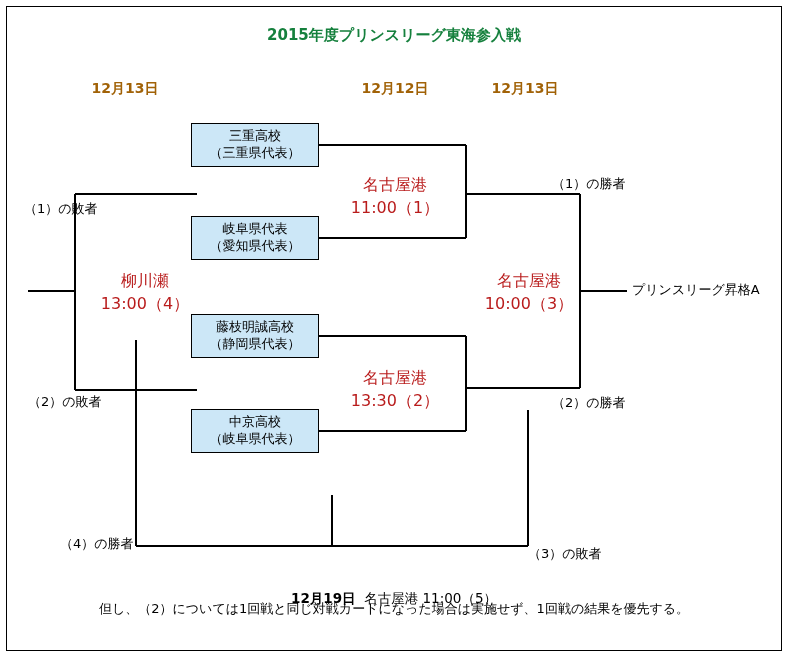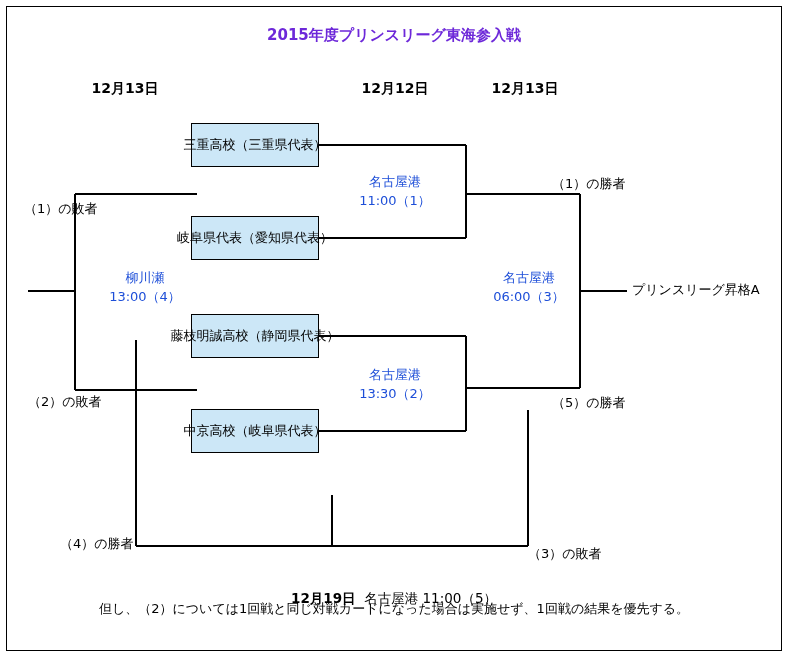--- a/index.html
+++ b/index.html
@@ -35,53 +35,53 @@
     height: 657px;
   }
   .title {
     position: absolute;
     left: 0;
     top: 26px;
     width: 788px;
     text-align: center;
     font-size: 15px;
     font-weight: bold;
-    color: #6d28d9;
+    color: #15803d;
     white-space: nowrap;
   }
   .datehdr {
     position: absolute;
     top: 80px;
     font-size: 14px;
     font-weight: bold;
-    color: #000000;
+    color: #a16207;
     white-space: nowrap;
     text-align: center;
   }
   .team-box {
     position: absolute;
     width: 128px;
     height: 44px;
     background: #cce7f7;
     border: 1px solid #000000;
     box-sizing: border-box;
     display: flex;
-    flex-direction: row;
+    flex-direction: column;
     align-items: center;
     justify-content: center;
     font-size: 13px;
     color: #000000;
     line-height: 1.3;
     white-space: nowrap;
   }
   .match {
     position: absolute;
     text-align: center;
-    font-size: 13px;
-    color: #1d4ed8;
+    font-size: 16px;
+    color: #b91c1c;
     line-height: 1.45;
     white-space: nowrap;
   }
   .match-line2 { letter-spacing: 0px; }
   .side-lbl {
     position: absolute;
     font-size: 13px;
     color: #000000;
     white-space: nowrap;
   }
@@ -170,31 +170,31 @@
   <div class="match" style="left:330px; top:173px; width:130px;">
     <div>名古屋港</div>
     <div class="match-line2">11:00（1）</div>
   </div>
   <div class="match" style="left:330px; top:366px; width:130px;">
     <div>名古屋港</div>
     <div class="match-line2">13:30（2）</div>
   </div>
   <div class="match" style="left:464px; top:269px; width:130px;">
     <div>名古屋港</div>
-    <div class="match-line2">06:00（3）</div>
+    <div class="match-line2">10:00（3）</div>
   </div>
   <div class="match" style="left:80px; top:269px; width:130px;">
     <div>柳川瀬</div>
     <div class="match-line2">13:00（4）</div>
   </div>
 
   <div class="side-lbl" style="left:24px; top:177px;margin-top:23px;">（1）の敗者</div>
   <div class="side-lbl" style="left:28px; top:393px;">（2）の敗者</div>
   <div class="side-lbl" style="left:552px; top:175px;">（1）の勝者</div>
-  <div class="side-lbl" style="left:552px; top:394px;">（5）の勝者</div>
+  <div class="side-lbl" style="left:552px; top:394px;">（2）の勝者</div>
   <div class="side-lbl" style="left:60px; top:535px;">（4）の勝者</div>
   <div class="side-lbl" style="left:528px; top:545px;">（3）の敗者</div>
 
   <div class="side-lbl" style="left:632px; top:281px;">プリンスリーグ昇格A</div>
 
   <div class="footer-main">
     <b>12月19日</b>&nbsp;&nbsp;<span>名古屋港 11:00（5）</span>
   </div>
   <div class="footer-note">但し、（2）については1回戦と同じ対戦カードになった場合は実施せず、1回戦の結果を優先する。</div>
 

